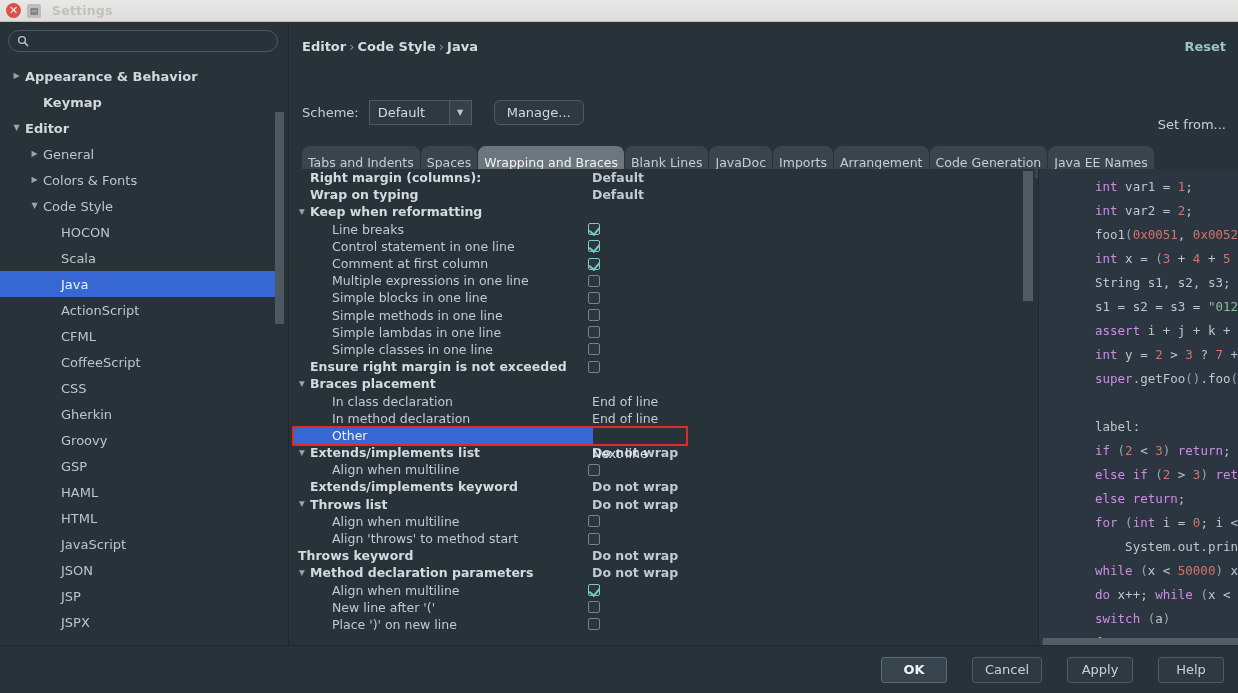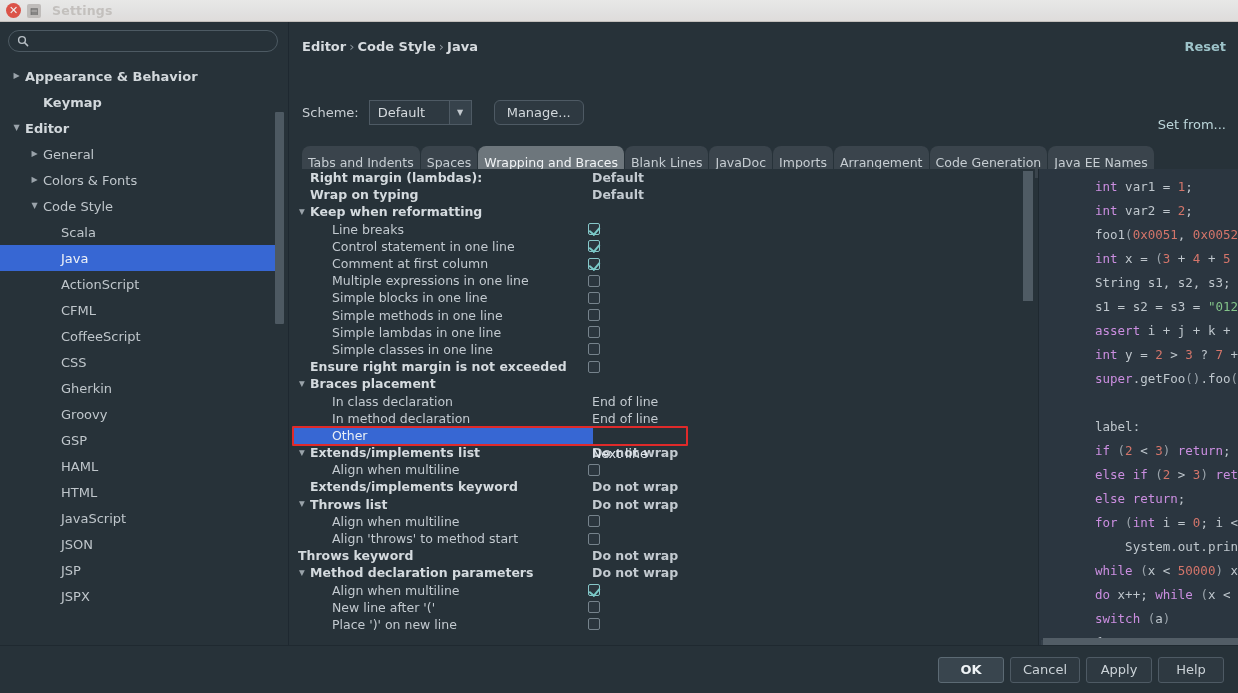--- a/index.html
+++ b/index.html
@@ -258,21 +258,21 @@
   #buttonbar {
     position: absolute; left: 0; top: 645px;
     width: 1238px; height: 48px;
     background: #273239;
     border-top: 1px solid #1f2930;
     display: flex; align-items: center; justify-content: flex-end;
     padding-right: 14px;
   }
   .dlg-btn {
     min-width: 66px; height: 26px;
-    margin-left: 6px;
+    margin-left: 25px;
     padding: 0 12px;
     border: 1px solid #4e5a64; border-radius: 3px;
     background: #2e3941; color: #cbd2d7;
     font-size: 13px; cursor: pointer;
     display: flex; align-items: center; justify-content: center;
   }
   .dlg-btn.default {
     background: #39454e; color: #eef2f5; font-weight: bold;
     border-color: #5c6a74;
   }
@@ -327,20 +327,25 @@
           <span class="tree-label">Colors &amp; Fonts</span>
         </div>
         <div class="tree-row">
           <span style="display: inline-block; width: 26px; flex: 0 0 auto;"></span>
           <span class="arrow">▼</span>
           <span class="tree-label">Code Style</span>
         </div>
         <div class="tree-row">
           <span style="display: inline-block; width: 44px; flex: 0 0 auto;"></span>
           <span class="arrow"></span>
+          <span class="tree-label">HOCON</span>
+        </div>
+        <div class="tree-row">
+          <span style="display: inline-block; width: 44px; flex: 0 0 auto;"></span>
+          <span class="arrow"></span>
           <span class="tree-label">Scala</span>
         </div>
         <div class="tree-row selected">
           <span style="display: inline-block; width: 44px; flex: 0 0 auto;"></span>
           <span class="arrow"></span>
           <span class="tree-label">Java</span>
         </div>
         <div class="tree-row">
           <span style="display: inline-block; width: 44px; flex: 0 0 auto;"></span>
           <span class="arrow"></span>
@@ -453,21 +458,21 @@
           <span>Code Generation</span>
         </div>
         <div class="tab">
           <span>Java EE Names</span>
         </div>
       </div>
 
     <div id="options">
       <div id="opt-rows">
           <div class="opt-row group">
-            <span class="opt-name" style="left: 20px;">Right margin (lambdas):</span>
+            <span class="opt-name" style="left: 20px;">Right margin (columns):</span>
             <span class="opt-val">Default</span>
           </div>
           <div class="opt-row group">
             <span class="opt-name" style="left: 20px;">Wrap on typing</span>
             <span class="opt-val">Default</span>
           </div>
           <div class="opt-row group">
             <span class="opt-arrow" style="left: 4px; margin-left: 0px;">▼</span>
             <span class="opt-name" style="left: 20px;">Keep when reformatting</span>
           </div>

